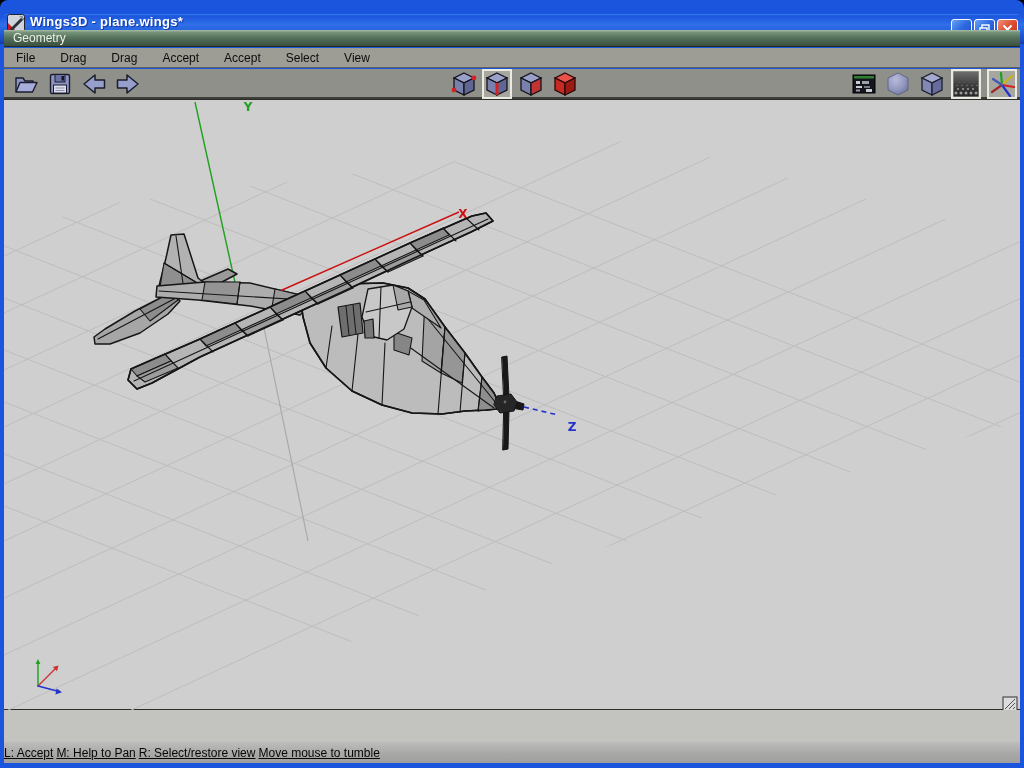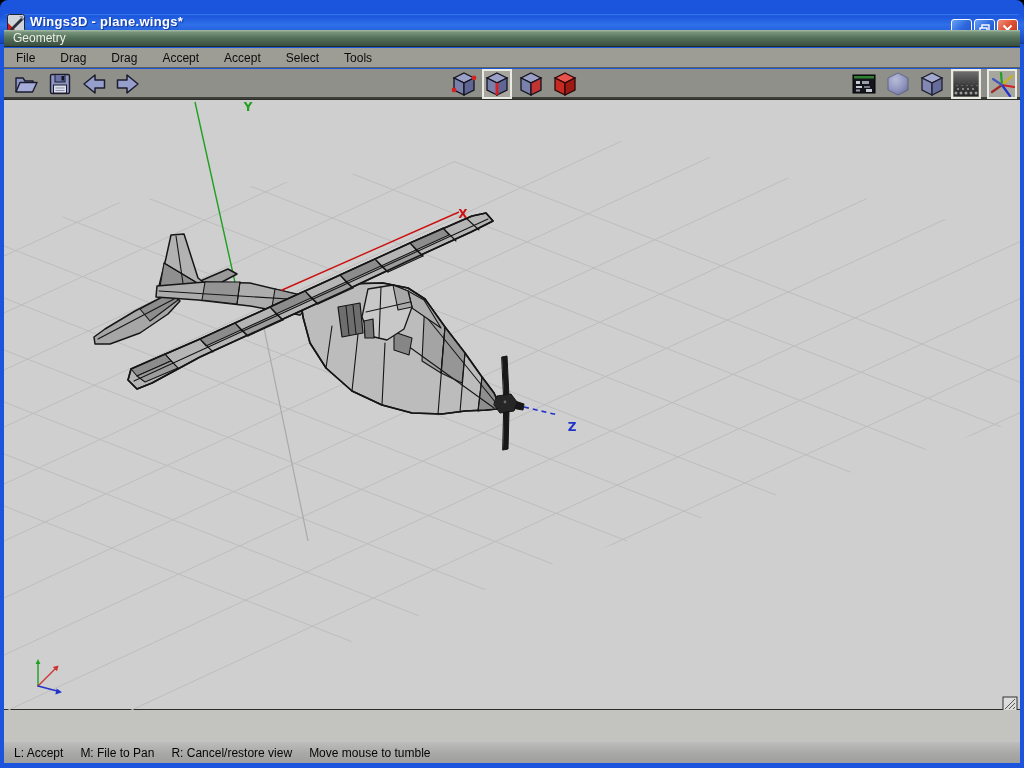--- a/index.html
+++ b/index.html
@@ -57,22 +57,22 @@
   .viewport {
     position:absolute; left:4px; top:99px; width:1016px; height:611px;
     background:#cfcfcf; border-top:1px solid #2c2c28; border-bottom:1px solid #2c2c28;
   }
   .viewport svg { display:block; width:1016px; height:611px; }
   
   .gap-strip   { position:absolute; left:4px; top:710px; width:1016px; height:32px; background:#c3c3c0; }
   .statusbar {
     position:absolute; left:4px; top:742px; width:1016px; height:21px;
     background:linear-gradient(180deg,#bdbdbd 0%,#a8a8a6 55%,#9f9f9d 100%);
-    display:flex; align-items:center; gap:17px; padding-left:10px;
-    font-size:12px; color:#060606;
+    display:flex; align-items:center; gap:3px; 
+    font-size:12px; color:#060606;text-decoration:underline;
   }
   .axis-label { font:bold 12px "DejaVu Sans",sans-serif; }
 </style>
 </head>
 <body>
 
 <div class="xp-window">
 
   <div class="titlebar">
     <svg class="appicon" viewBox="0 0 18 18">
@@ -106,21 +106,21 @@
     <span>Geometry</span>
   </div>
 
   <div class="menubar">
     <span class="menu-item">File</span>
     <span class="menu-item">Drag</span>
     <span class="menu-item">Drag</span>
     <span class="menu-item">Accept</span>
     <span class="menu-item">Accept</span>
     <span class="menu-item">Select</span>
-    <span class="menu-item">Tools</span>
+    <span class="menu-item">View</span>
   </div>
 
   <div class="toolbar">
 
     <div class="tbtn" style="left:8px">
       <svg width="28" height="28" viewBox="0 0 28 28">
         <path d="M4,22 V8 h7 l2,3 h8 v3" fill="#8d95c4" stroke="#1c1c2c" stroke-width="1.4" stroke-linejoin="round"></path>
         <path d="M4,22 L8,12.5 h17 L20.5,22 Z" fill="#a6adda" stroke="#1c1c2c" stroke-width="1.4" stroke-linejoin="round"></path>
       </svg>
     </div>
@@ -402,17 +402,17 @@
         <line x1="1015" y1="702" x2="1009" y2="708" stroke="#555" stroke-width="1"></line>
         <line x1="1015" y1="706" x2="1013" y2="708" stroke="#555" stroke-width="1"></line>
       </g>
     </svg>
   </div>
 
   <div class="gap-strip"></div>
 
   <div class="statusbar">
     <span>L: Accept</span>
-    <span>M: File to Pan</span>
-    <span>R: Cancel/restore view</span>
+    <span>M: Help to Pan</span>
+    <span>R: Select/restore view</span>
     <span>Move mouse to tumble</span>
   </div>
 </div>
 
 </body></html>

